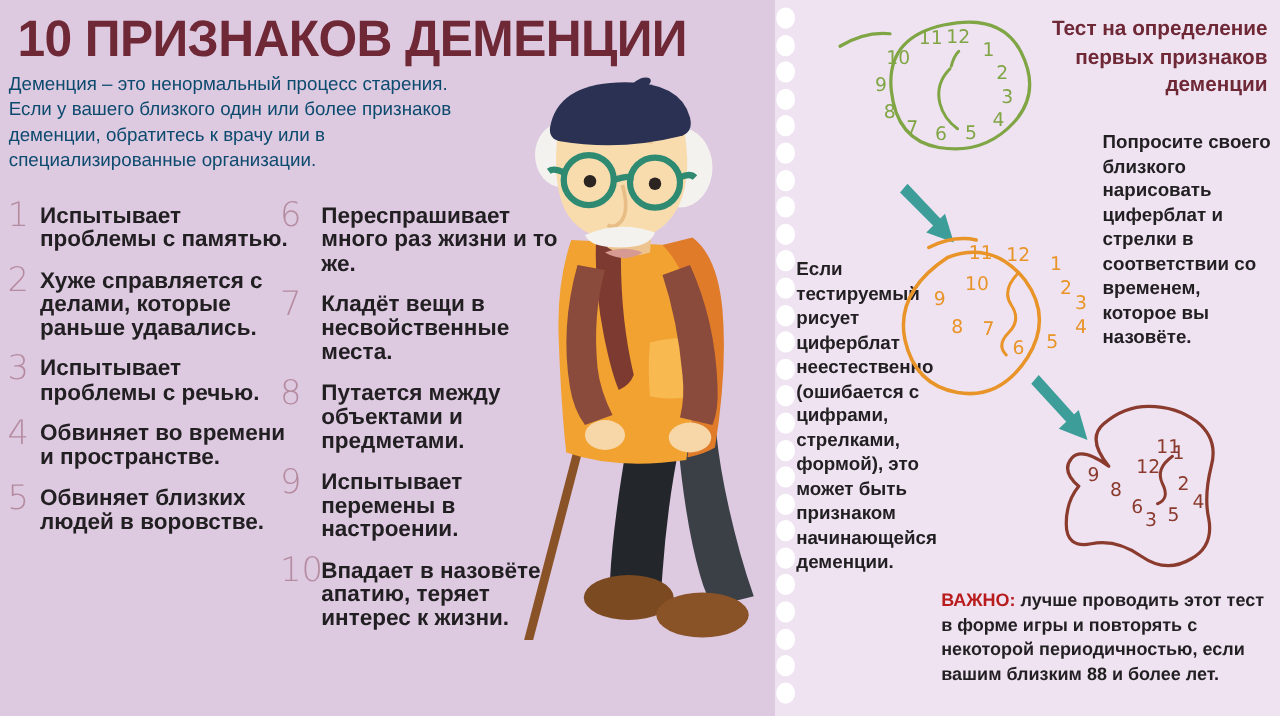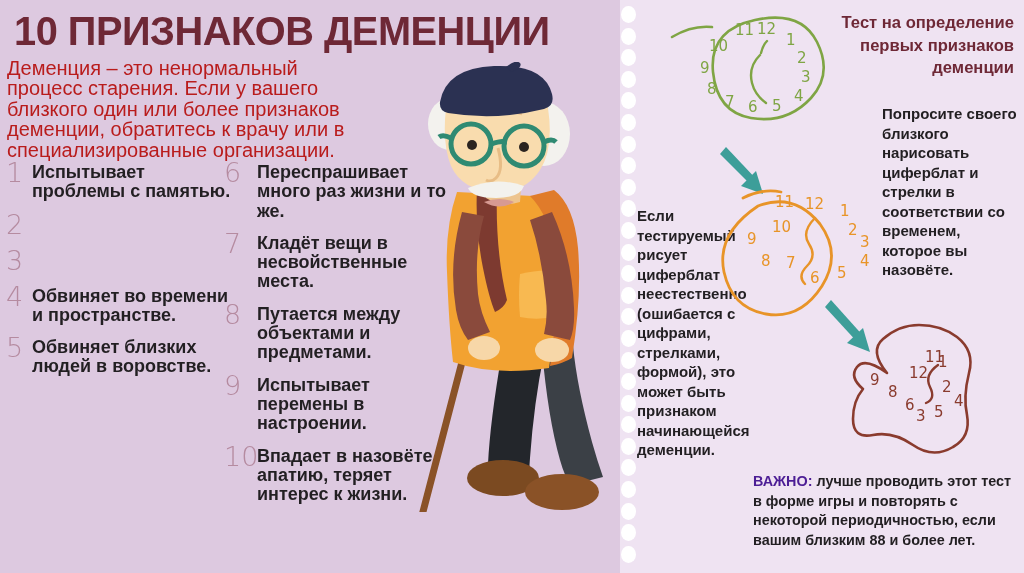--- a/index.html
+++ b/index.html
@@ -61,23 +61,23 @@
     letter-spacing: -0.5px;
     color: #6e2836;
     font-family: "Liberation Sans", "DejaVu Sans", sans-serif;
     transform: scaleX(0.97);
     transform-origin: left top;
   }
   .intro {
     position: absolute;
     left: 7px; top: 58px;
     width: 370px;
-    font-size: 20px;
+    font-size: 15px;
     line-height: 20.4px;
-    color: #b91c1c;
+    color: #0c4a6e;
   }
 
   
   .signs {
     position: absolute;
     top: 163px;
     width: 230px;
   }
   .signs.col-a { left: 6px; }
   .signs.col-b { left: 224px; }
@@ -147,21 +147,21 @@
   .right-note {
     position: absolute;
     left: 753px; top: 472px;
     width: 268px;
     font-size: 14.4px;
     line-height: 19.5px;
     font-weight: bold;
     color: #221f22;
   }
   .right-note .lead {
-    color: #4c1d95;
+    color: #b91c1c;
     font-weight: bold;
   }
 
   
   .clock-layer {
     position: absolute;
     left: 620px; top: 0;
     width: 404px; height: 573px;
     pointer-events: none;
   }
@@ -177,23 +177,25 @@
   <div class="headline">10 ПРИЗНАКОВ ДЕМЕНЦИИ</div>
   <div class="intro">Деменция – это ненормальный процесс старения. Если у вашего близкого один или более признаков деменции, обратитесь к врачу или в специализированные организации.</div>
 
   <div class="signs col-a" id="col1">
       <div class="sign-item">
         <div class="sign-num">1</div>
         <div class="sign-text">Испытывает проблемы с памятью.</div>
       </div>
       <div class="sign-item">
         <div class="sign-num">2</div>
+        <div class="sign-text">Хуже справляется с делами, которые раньше удавались.</div>
       </div>
       <div class="sign-item">
         <div class="sign-num">3</div>
+        <div class="sign-text">Испытывает проблемы с речью.</div>
       </div>
       <div class="sign-item">
         <div class="sign-num">4</div>
         <div class="sign-text">Обвиняет во времени и пространстве.</div>
       </div>
       <div class="sign-item">
         <div class="sign-num">5</div>
         <div class="sign-text">Обвиняет близких людей в воровстве.</div>
       </div>
     </div>

